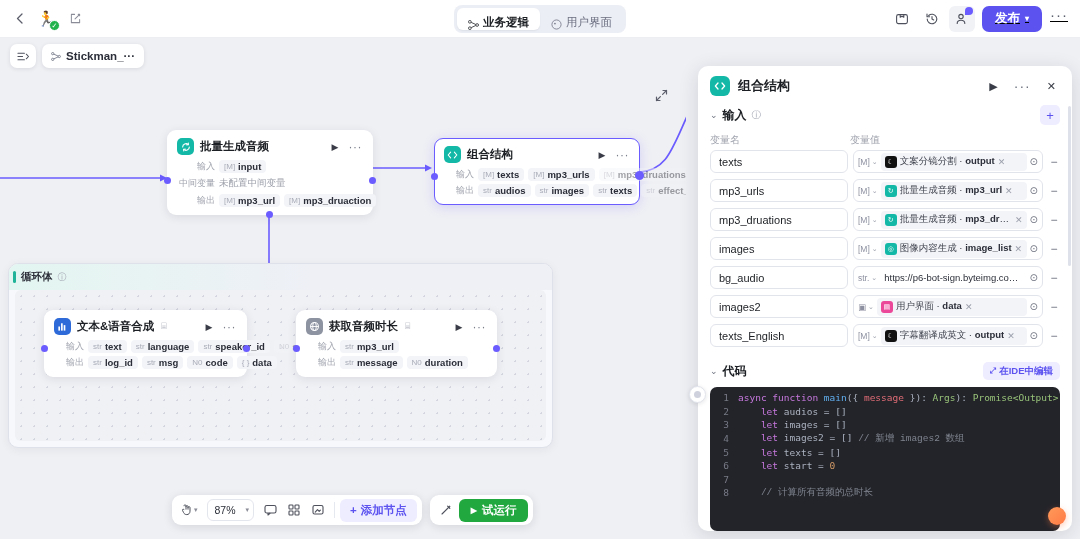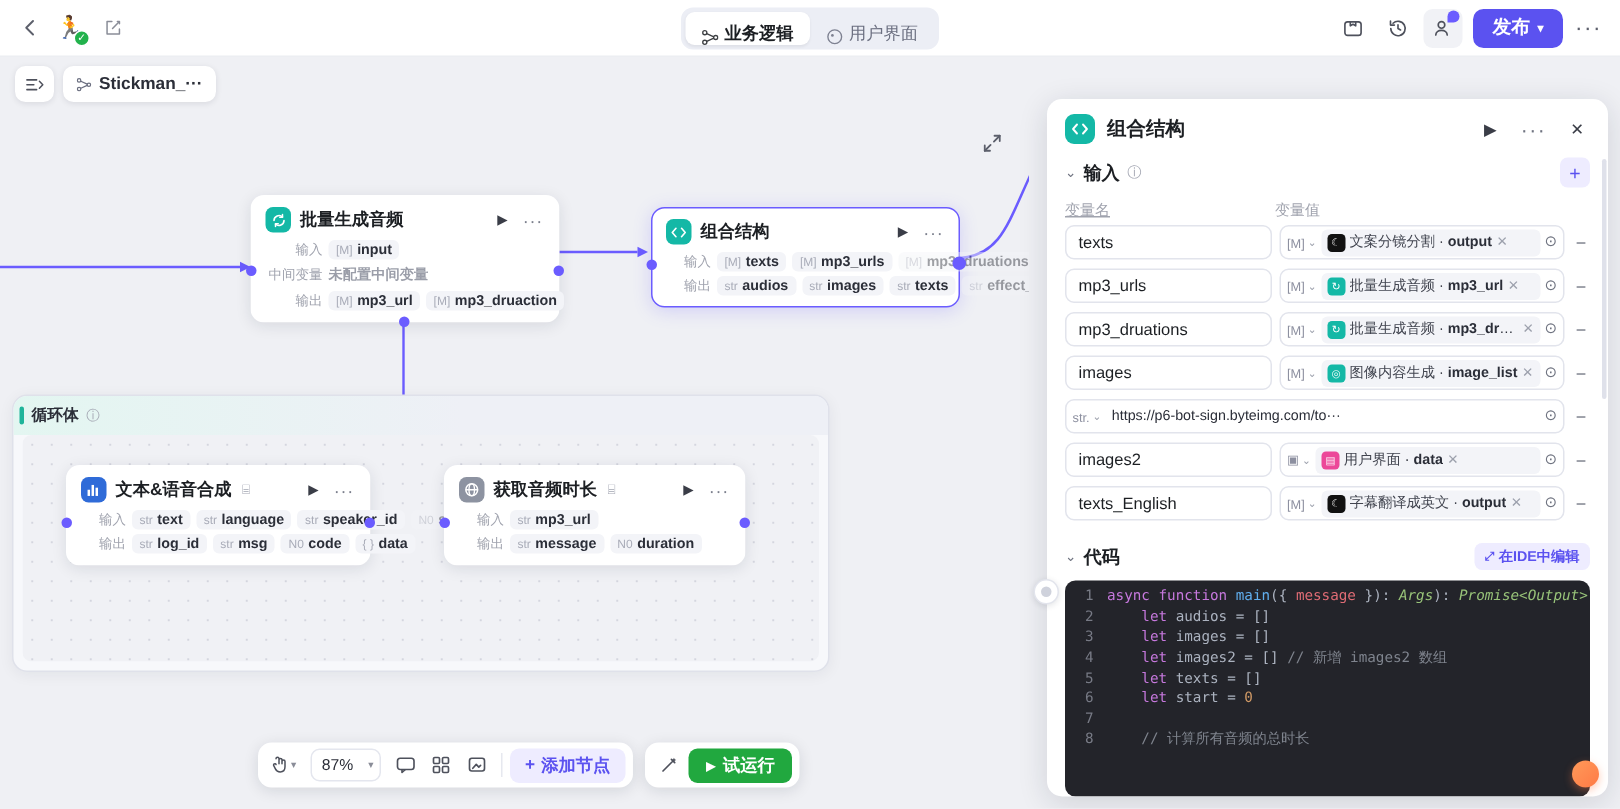--- a/index.html
+++ b/index.html
@@ -51,21 +51,21 @@
   }
   .tab {
     display: flex; align-items: flex-end; gap: 4px;
     height: 22px; padding: 0 11px; border-radius: 6px;
     font-size: 11.5px; color: #6b6f80; cursor: pointer; white-space: nowrap;
   }
   .tab.active { background: #ffffff; color: #1c1f23; font-weight: 700; box-shadow: 0 1px 2px rgba(0,0,0,.06); }
   .tab .ic { font-size: 10px; opacity: .85; display: flex; }
 
   .top-right {
-    position: absolute; right: 8px; display: flex; align-items: center; gap: 4px;
+    position: absolute; right: 8px; display: flex; align-items: flex-start; gap: 4px; text-decoration: underline;
   }
   .icon-btn {
     width: 26px; height: 26px; border-radius: 6px;
     display: flex; align-items: center; justify-content: center;
     color: #4e515c; cursor: pointer; position: relative;
   }
   .icon-btn.sel { background: #f1f2f6; }
   .icon-btn .dot-badge {
     position: absolute; top: 1px; right: 2px; width: 8px; height: 8px;
     border-radius: 50% 50% 50% 0; background: #6b5cff;
@@ -131,21 +131,21 @@
   .node-rows { margin-top: 5px; display: flex; flex-direction: column; gap: 3px; }
   .node-row { display: flex; align-items: center; gap: 4px; }
   .row-label { font-size: 9px; color: #a0a3ae; flex: none; width: 30px; text-align: right; }
   .row-label.w2 { width: 38px; }
   .chip {
     display: inline-flex; align-items: center; gap: 3px;
     background: #f3f4f8; border-radius: 4px; padding: 1px 5px;
     font-size: 9.5px; color: #2b2e38; font-weight: 700; white-space: nowrap;
   }
   .chip .t { color: #a9acb8; font-size: 8px; font-weight: 400; }
-  .chip.plain { background: transparent; color: #9b9ea9; font-weight: 700; padding-left: 0;}
+  .chip.plain { background: transparent; color: #9b9ea9; font-weight: 400; padding-left: 0;}
   .chip.faded { opacity: .45; }
   .chip.dots { color: #8d909c; font-weight: 400; letter-spacing: .5px; }
 
   .port { position: absolute; width: 7px; height: 7px; border-radius: 50%; background: #6b5cff; }
 
   
   .loop-box {
     position: absolute; border-radius: 10px; border: 1px solid #dfe1ea;
     background: #f7f8fb; overflow: hidden;
     box-shadow: 0 2px 10px rgba(24,26,48,.06);
@@ -224,21 +224,21 @@
   .sec-head { display: flex; align-items: center; gap: 5px; }
   .caret { color: #6f7380; font-size: 9px; cursor: pointer; }
   .sec-title { font-size: 12px; font-weight: 700; color: #1c1f23; }
   .sec-info { font-size: 9.5px; color: #a3a6b2; }
   .sec-plus {
     margin-left: auto; width: 20px; height: 20px; border-radius: 5px;
     background: #eeecff; color: #5b52f0; font-size: 13px;
     display: flex; align-items: center; justify-content: center; cursor: pointer;
   }
   .col-heads { display: flex; margin-top: 8px; font-size: 10px; color: #a0a3ae; }
-  .col-heads .c1 { width: 140px; text-decoration: underline; }
+  .col-heads .c1 { width: 140px; }
   .var-rows { margin-top: 3px; display: flex; flex-direction: column; gap: 6px; }
   .var-row { display: flex; align-items: center; gap: 5px; }
   .var-name {
     width: 138px; height: 23px; border: 1px solid #e2e4ec; border-radius: 6px;
     padding: 0 8px; font-size: 11px; color: #1c1f23; background: #fff;
     display: flex; align-items: center; cursor: text;
   }
   .var-val {
     flex: 1; height: 23px; border: 1px solid #e2e4ec; border-radius: 6px;
     display: flex; align-items: center; gap: 3px; padding: 0 3px 0 4px; min-width: 0;
@@ -285,23 +285,23 @@
   .ln {
     width: 28px; text-align: right; padding-right: 9px; flex: none;
     color: #777a85; font-size: 9.5px;
   }
   .code-txt {
     font-size: 9.5px; color: #d6d8e0; white-space: pre; overflow: hidden;
   }
   .kw { color: #c678dd; }
   .fn { color: #61afef; }
   .par { color: #e06c75; }
-  .typ { color: #98c379; font-style: italic; }
+  .typ { color: #98c379; }
   .num { color: #d19a66; }
-  .cmt { color: #7f848e; }
+  .cmt { color: #7f848e; font-family: Liberation Mono, monospace; }
   .pun { color: #abb2bf; }
   .code-pad { padding-top: 4px; }
 
   .fab {
     position: absolute; right: 6px; bottom: 6px; width: 18px; height: 18px;
     border-radius: 50%; background: linear-gradient(135deg,#ff9a5a,#ff7a45);
     box-shadow: 0 2px 6px rgba(255,122,69,.4); cursor: pointer; z-index: 40;
   }
   .scroll-track {
     position: absolute; right: 1px; top: 40px; width: 3px; height: 160px;
@@ -786,20 +786,21 @@
               <span class="vp-ic" style="background:#14b8a6;">◎</span>
               <span class="vp-text"><span class="node-nm">图像内容生成</span> · <span class="fld">image_list</span></span>
               <span class="vp-x">✕</span>
             </span>
             <span class="vp-clock">⊙</span>
           </div>
           <span class="var-minus">−</span>
         </div>
 
         <div class="var-row">
+          <div class="var-name">bg_audio</div>
           <div class="var-val">
             <span class="type-tag">
                 <span>str.</span>
                 <span class="cv">⌄</span>
               </span>
             <span class="val-pill url">
               <span class="vp-text urlv">https://p6-bot-sign.byteimg.com/to···</span>
             </span>
             <span class="vp-clock">⊙</span>
           </div>

